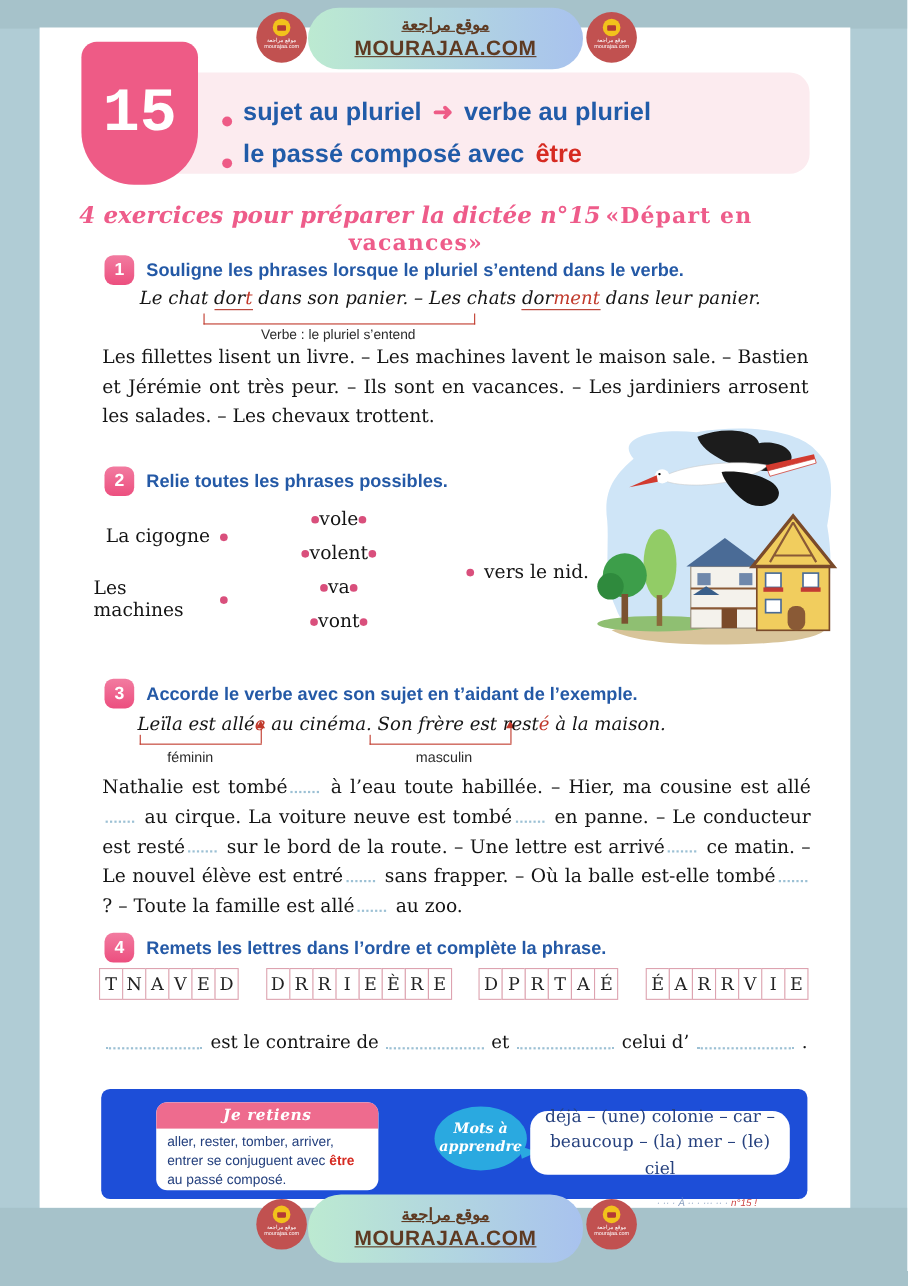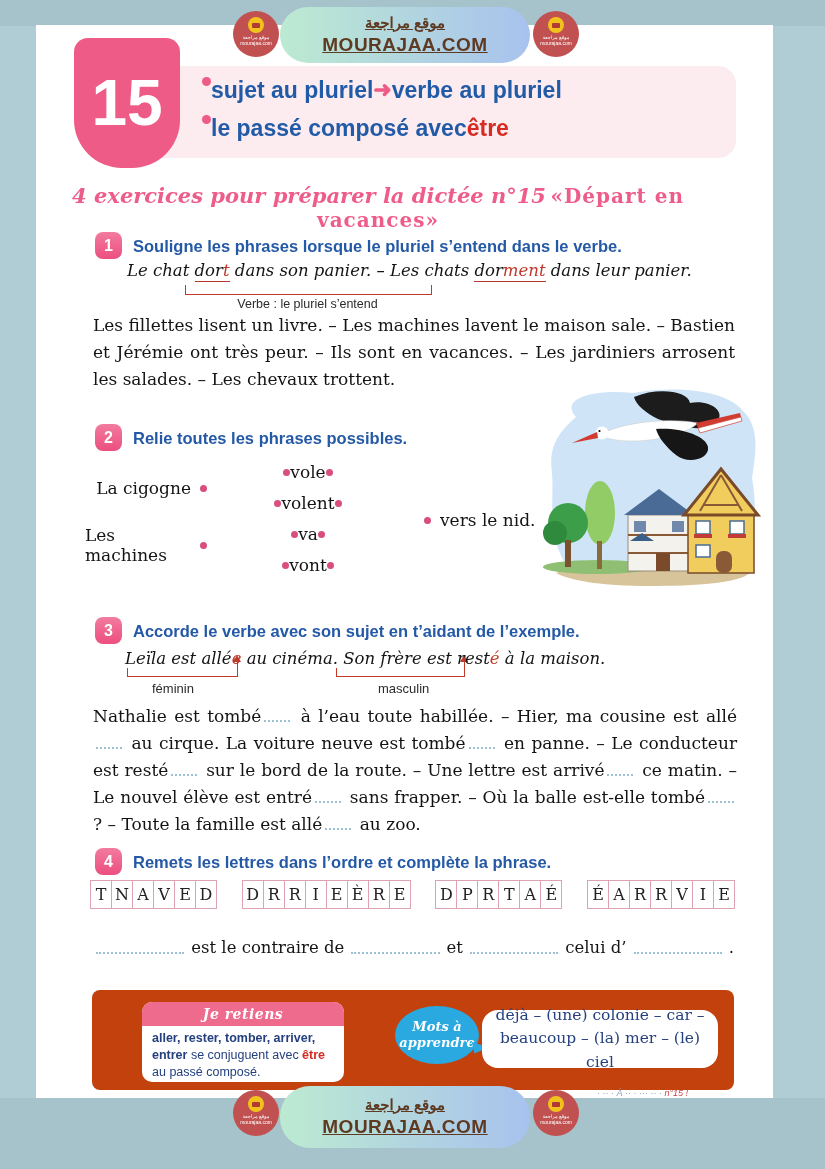--- a/index.html
+++ b/index.html
@@ -23,23 +23,23 @@
   .logo .book{width:8px;height:5px;background:#b23a35;border-radius:1px;}
   .logo .cap1{font-size:5px;color:#fff;margin-top:2px;line-height:1;}
   .logo .cap2{font-size:5px;color:#fff;line-height:1.2;}
   .logo.tl{left:233px;top:11px;} .logo.tr{left:533px;top:11px;}
   .logo.bl{left:233px;top:1090px;} .logo.br{left:533px;top:1090px;}
 
   
   .pink-banner{position:absolute;left:100px;top:66px;width:636px;height:92px;background:#fcebef;border-radius:18px;z-index:1;}
   .num-block{position:absolute;left:74px;top:38px;width:106px;height:130px;background:#ee5b86;
              border-radius:14px 14px 48px 48px;display:flex;align-items:center;justify-content:center;z-index:2;}
-  .num-block span{color:#fff;font-size:64px;font-weight:bold;line-height:1;}
+  .num-block span{color:#fff;font-size:56px;font-weight:bold;line-height:1;font-family:Liberation Mono, monospace;}
   .bullets{position:absolute;left:202px;top:77px;z-index:3;}
-  .bullet-line{display:flex;align-items:flex-start;font-weight:bold;font-size:23px;color:#215ba8;height:38px;}
+  .bullet-line{display:flex;align-items:flex-end;gap:10px;font-weight:bold;font-size:23px;color:#215ba8;height:38px;}
   .bullet-dot{width:9px;height:9px;border-radius:50%;background:#ee5b86;flex:0 0 auto;}
   .arrow{color:#ee5b86;font-size:22px;font-weight:bold;}
   .redtxt{color:#d62b22;}
 
   .title-line{position:absolute;left:28px;top:183px;width:700px;text-align:center;color:#ee5c8a;z-index:3;}
   .title-script{font-family:"DejaVu Serif",serif;font-style:italic;font-weight:bold;font-size:21px;}
   .title-quote{font-family:"DejaVu Serif",serif;font-weight:bold;font-size:20px;letter-spacing:1px;}
 
   
   .badge{position:absolute;width:27px;height:27px;border-radius:8px;background:linear-gradient(#f27ba0,#ec4f7f);
@@ -76,26 +76,26 @@
   .lbrow{position:absolute;left:90px;top:880px;width:645px;display:flex;justify-content:space-between;}
   .lbgroup{display:flex;}
   .lbox{width:22px;height:29px;border:1px solid #dda3b0;margin-left:-1px;background:#fff;box-sizing:border-box;
         display:flex;align-items:center;justify-content:center;font-family:"DejaVu Serif",serif;font-size:16px;color:#222;}
   .lbgroup .lbox:first-child{margin-left:0;}
   .sentence4{position:absolute;left:90px;top:938px;width:645px;display:flex;align-items:flex-end;
              font-family:"DejaVu Serif",serif;font-size:16.5px;color:#141414;}
   .sentence4 .seg{white-space:nowrap;padding:0 1px;line-height:1.2;}
 
   
-  .recap{position:absolute;left:92px;top:990px;width:642px;height:100px;background:#c2410c;border-radius:8px;z-index:2;}
+  .recap{position:absolute;left:92px;top:990px;width:642px;height:100px;background:#1d4ed8;border-radius:8px;z-index:2;}
   .jr-card{position:absolute;left:50px;top:12px;width:202px;height:80px;background:#fff;border-radius:10px;overflow:hidden;}
   .jr-head{height:24px;background:#ee6b8e;display:flex;align-items:center;justify-content:center;
            color:#fff;font-family:"DejaVu Serif",serif;font-style:italic;font-weight:bold;font-size:14px;letter-spacing:.5px;}
   .jr-body{padding:4px 10px;font-size:12.5px;color:#24407e;line-height:1.35;}
-  .jr-bold{font-weight:bold;}
+  .jr-bold{font-weight:normal;}
   .jr-red{color:#d62b22;font-weight:bold;}
   .bubble{position:absolute;left:303px;top:16px;width:84px;height:58px;background:#2aa9e0;border-radius:50%;
           color:#fff;display:flex;flex-direction:column;align-items:center;justify-content:center;
           font-family:"DejaVu Serif",serif;font-style:italic;font-weight:bold;font-size:13px;line-height:1.2;}
   .bubble:after{content:"";position:absolute;right:-9px;bottom:12px;width:0;height:0;
           border-top:9px solid transparent;border-bottom:3px solid transparent;border-left:15px solid #2aa9e0;
           transform:rotate(-12deg);}
   .words-card{position:absolute;left:390px;top:20px;width:236px;height:58px;background:#fff;border-radius:16px;
           display:flex;align-items:center;justify-content:center;text-align:center;
           font-family:"DejaVu Serif",serif;font-size:15.5px;color:#26417e;line-height:1.5;padding:0 10px;box-sizing:border-box;}

